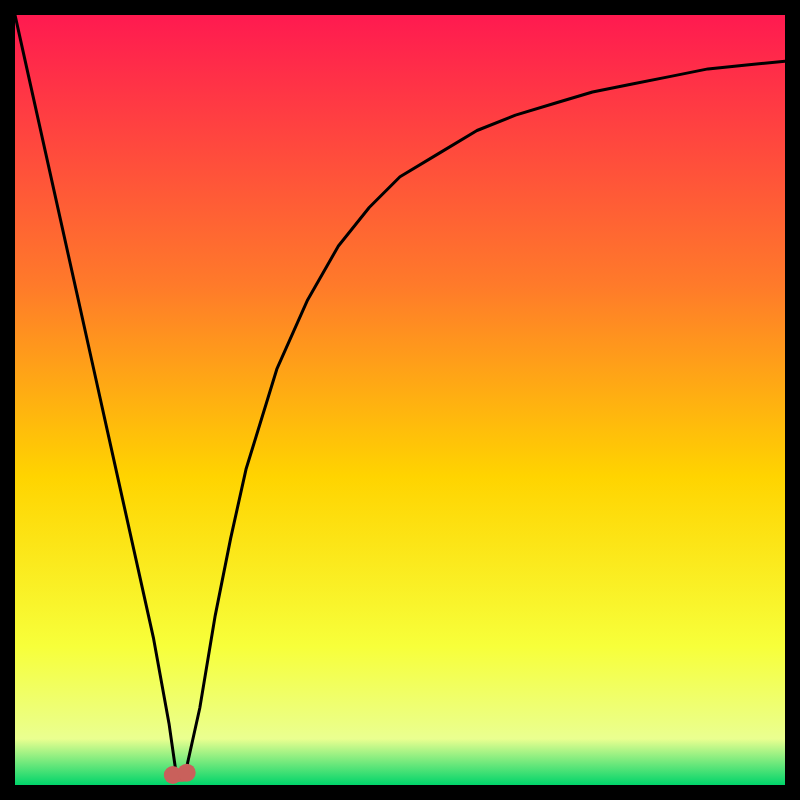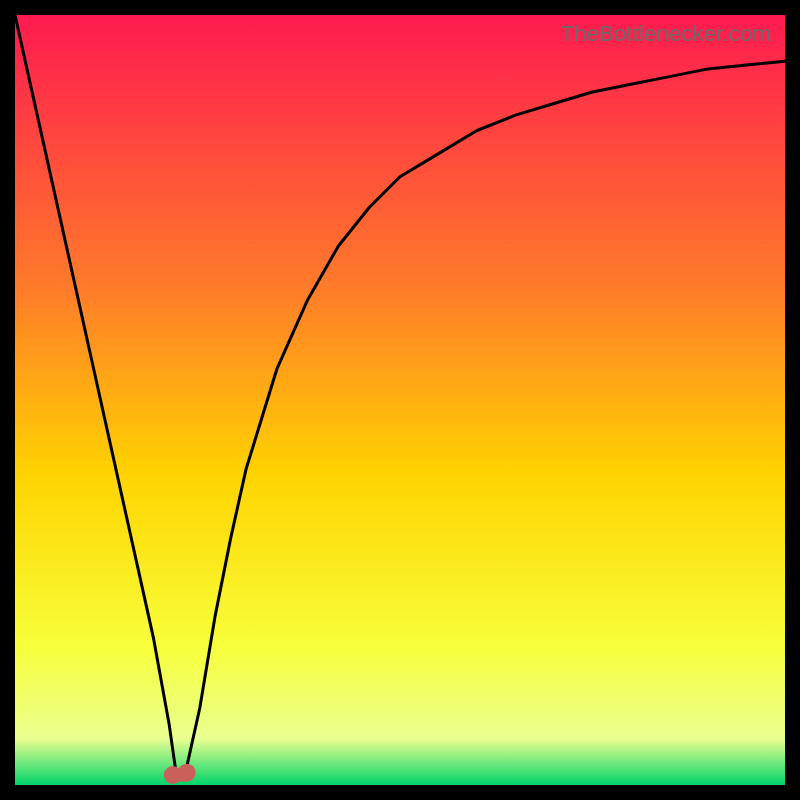--- a/index.html
+++ b/index.html
@@ -64,14 +64,13 @@
 
   <svg class="curve-svg" viewBox="0 0 770 770" preserveAspectRatio="none">
     <path id="curve-path" d="M 0.0 0.0 L 15.4 69.3 L 30.8 138.6 L 46.2 207.9 L 61.6 277.2 L 77.0 346.5 L 92.4 415.8 L 107.8 485.1 L 123.2 554.4 L 138.6 623.7 L 154.0 708.4 L 161.7 762.3 L 169.4 762.3 L 184.8 693.0 L 200.2 600.6 L 215.6 523.6 L 231.0 454.3 L 261.8 354.2 L 292.6 284.9 L 323.4 231.0 L 354.2 192.5 L 385.0 161.7 L 423.5 138.6 L 462.0 115.5 L 500.5 100.1 L 539.0 88.5 L 577.5 77.0 L 616.0 69.3 L 654.5 61.6 L 693.0 53.9 L 731.5 50.0 L 770.0 46.2" fill="none" stroke-width="3" stroke-linecap="round" stroke-linejoin="round" stroke="#000000"></path>
     <g id="markers">
         <rect x="155.8" y="754.8" width="17.9" height="12" rx="6" fill="#c9605b"></rect>
         <circle cx="157.8" cy="760.0" r="9" fill="#c9605b"></circle>
         <circle cx="171.7" cy="757.7" r="9" fill="#c9605b"></circle>
       </g>
   </svg>
 
-  <div class="watermark">TheBottlenecker.com</div>
 </div>
 
 </body></html>

